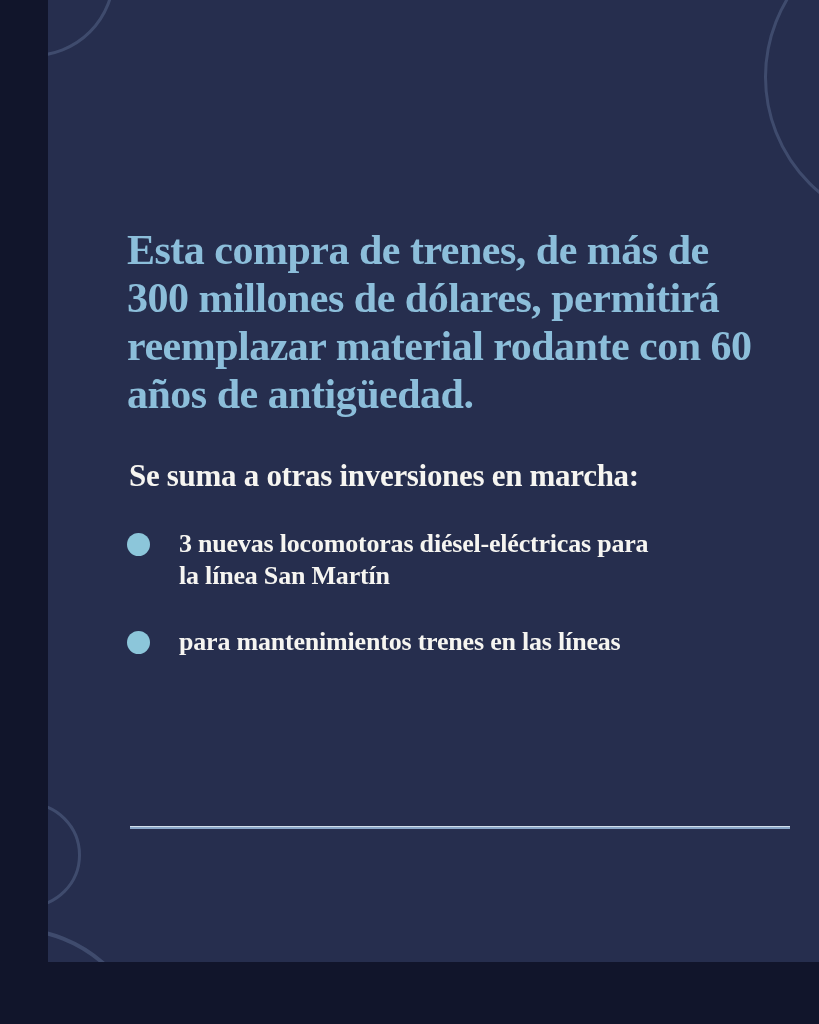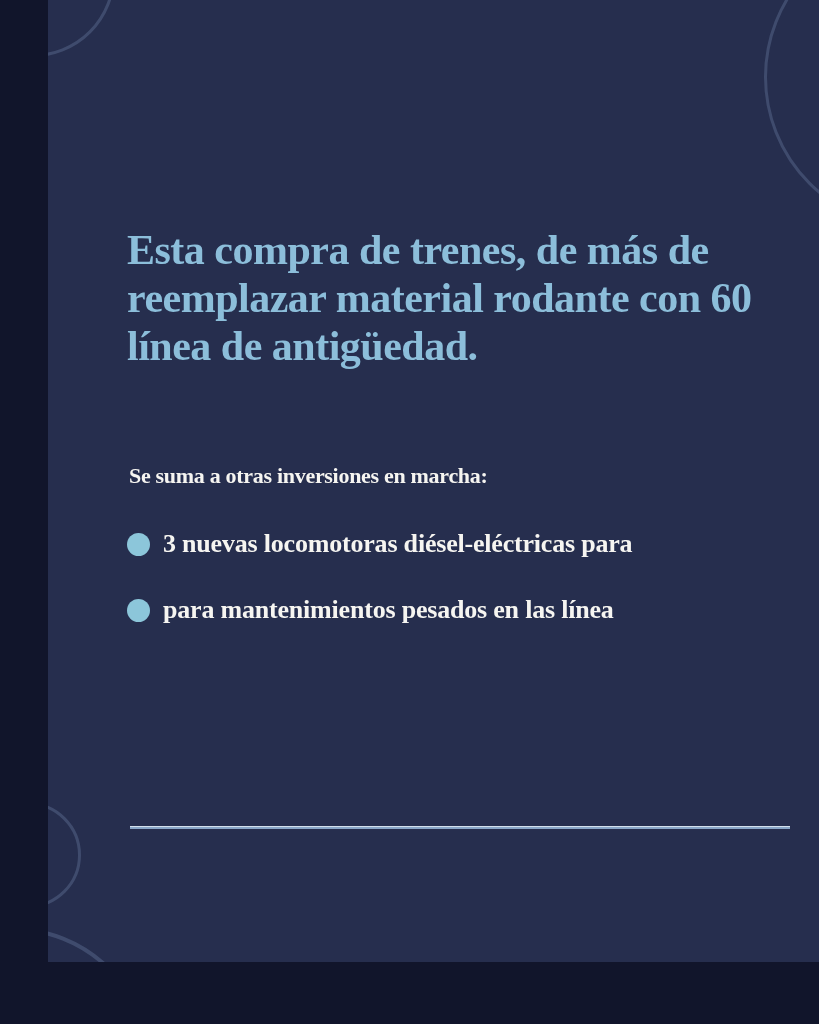--- a/index.html
+++ b/index.html
@@ -36,33 +36,34 @@
     color:var(--headline);
     font-size:42px;line-height:48px;
     font-weight:bold;
     letter-spacing:-0.5px;
   }
   .headline .line{display:block;}
   .subheadline{
     position:absolute;
     left:81px;top:458px;width:660px;
     color:var(--body);
-    font-size:22px;line-height:36px;
+    font-size:31px;line-height:36px;
     font-weight:bold;
     letter-spacing:-0.3px;
   }
   .bullet-list{
     position:absolute;
     left:79px;top:528px;width:660px;
     list-style:none;
   }
   .bullet-item{
     display:flex;
     align-items:flex-start;
     margin-bottom:34px;
+    gap:16px;
   }
   .bullet-dot{
     flex:0 0 auto;
     width:23px;height:23px;
     margin:5px 13px 0 0;
     border-radius:50%;
     background:var(--dot);
   }
   .bullet-text{
     color:var(--body);
@@ -83,36 +84,38 @@
 
 <div class="canvas">
 
   <div class="deco circle-tl"></div>
   <div class="deco circle-tr"></div>
   <div class="deco circle-ml"></div>
   <div class="deco circle-bl"></div>
 
   <h1 class="headline">
     <span class="line">Esta compra de trenes, de más de</span>
+    <span class="line">300 millones de dólares, permitirá</span>
     <span class="line">reemplazar material rodante con 60</span>
-    <span class="line">línea de antigüedad.</span>
+    <span class="line">años de antigüedad.</span>
   </h1>
 
   <h2 class="subheadline">Se suma a otras inversiones en marcha:</h2>
 
   <ul class="bullet-list">
     <li class="bullet-item">
       <span class="bullet-dot"></span>
       <span class="bullet-text">
         <span class="line">3 nuevas locomotoras diésel-eléctricas para</span>
+        <span class="line">la línea San Martín</span>
       </span>
     </li>
     <li class="bullet-item">
       <span class="bullet-dot"></span>
       <span class="bullet-text">
-        <span class="line">para mantenimientos pesados en las línea</span>
+        <span class="line">para mantenimientos trenes en las líneas</span>
       </span>
     </li>
   </ul>
 
   <div class="divider"></div>
 
 </div>
 
 </body></html>

